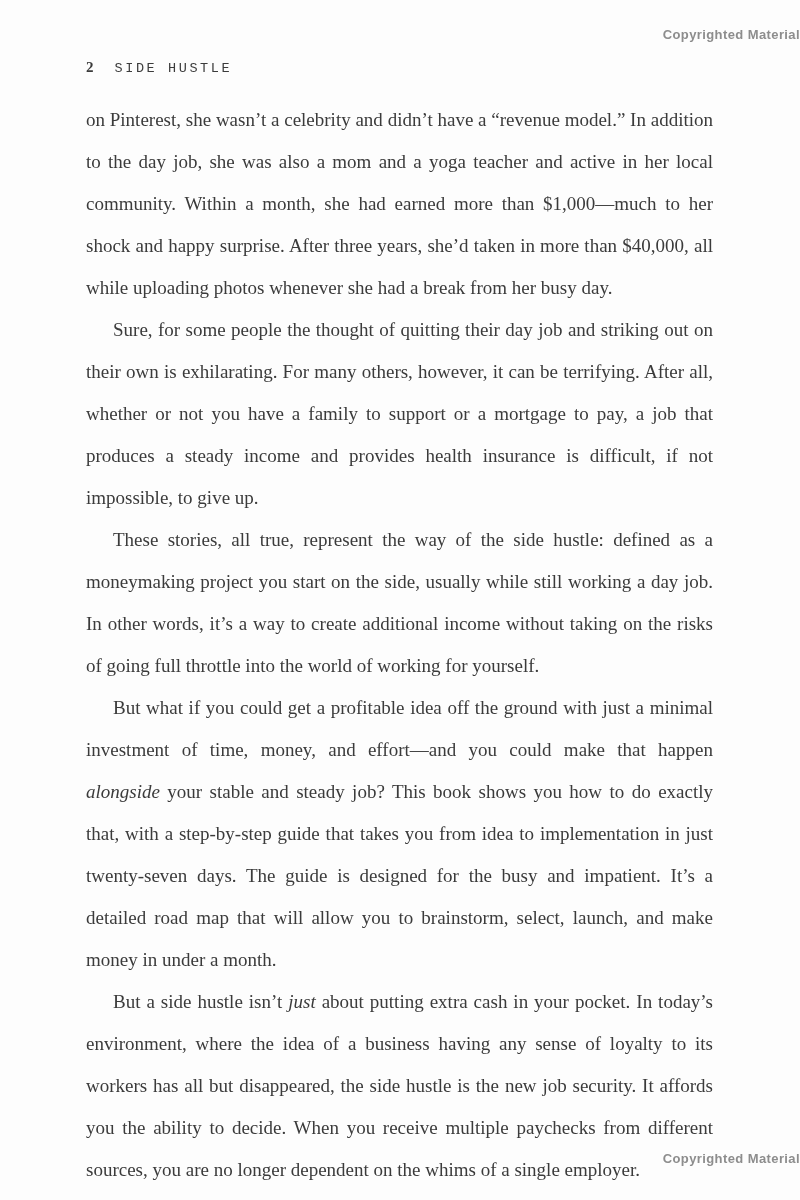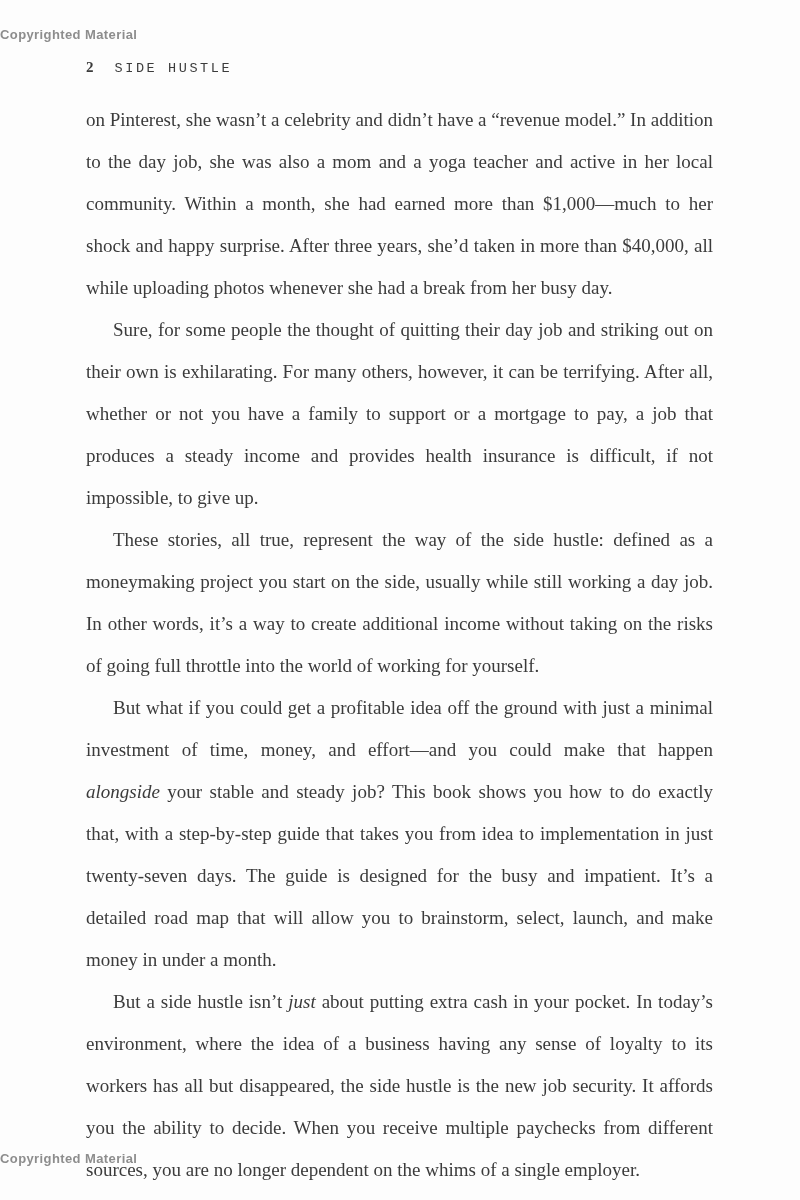--- a/index.html
+++ b/index.html
@@ -11,21 +11,21 @@
     position: relative;
     width: 800px;
     height: 1200px;
     background: #fdfdfd;
     overflow: hidden;
   }
   .copyright {
     position: absolute;
     left: 0;
     width: 100%;
-    text-align: left;
+    text-align: right;
     font-family: "Liberation Sans", sans-serif;
     font-weight: bold;
     font-size: 13px;
     letter-spacing: 0.4px;
     color: #8d8d8d;
   }
   .copyright.top { top: 27px; }
   .copyright.bottom { top: 1151px; }
 
   .running-header {

